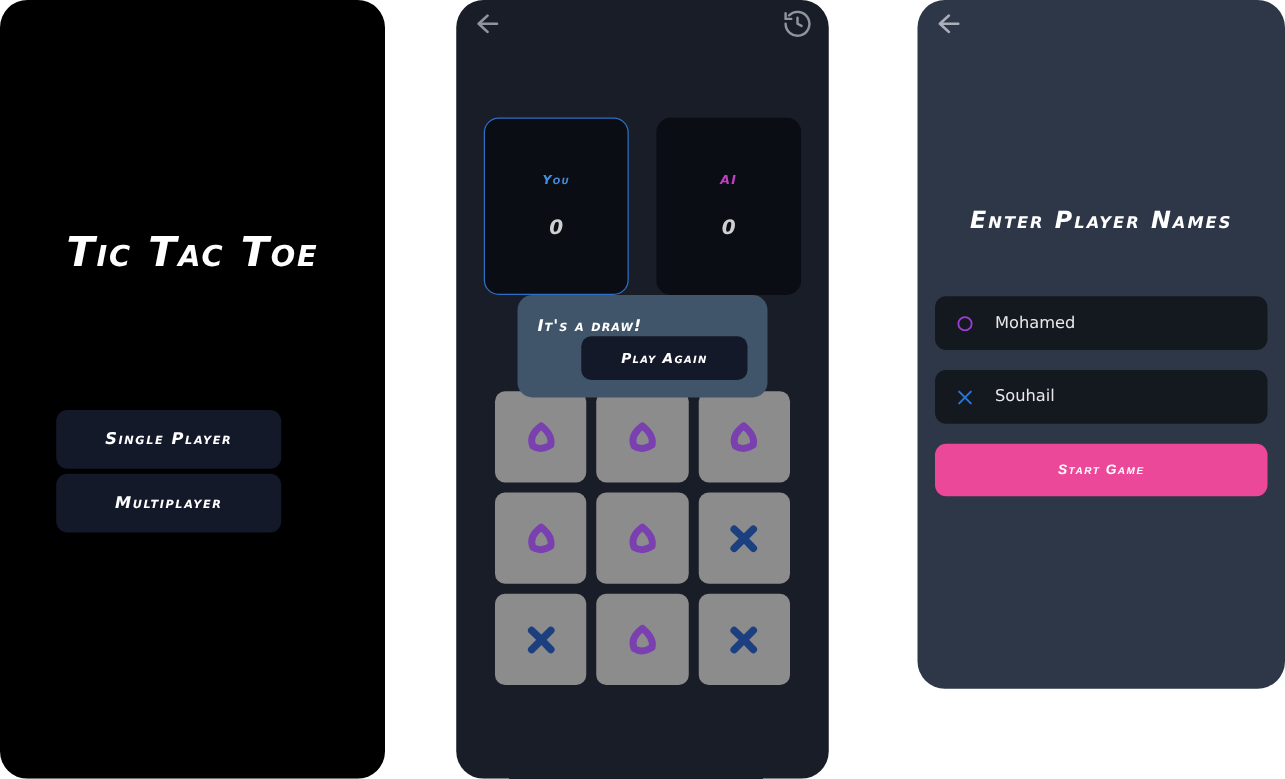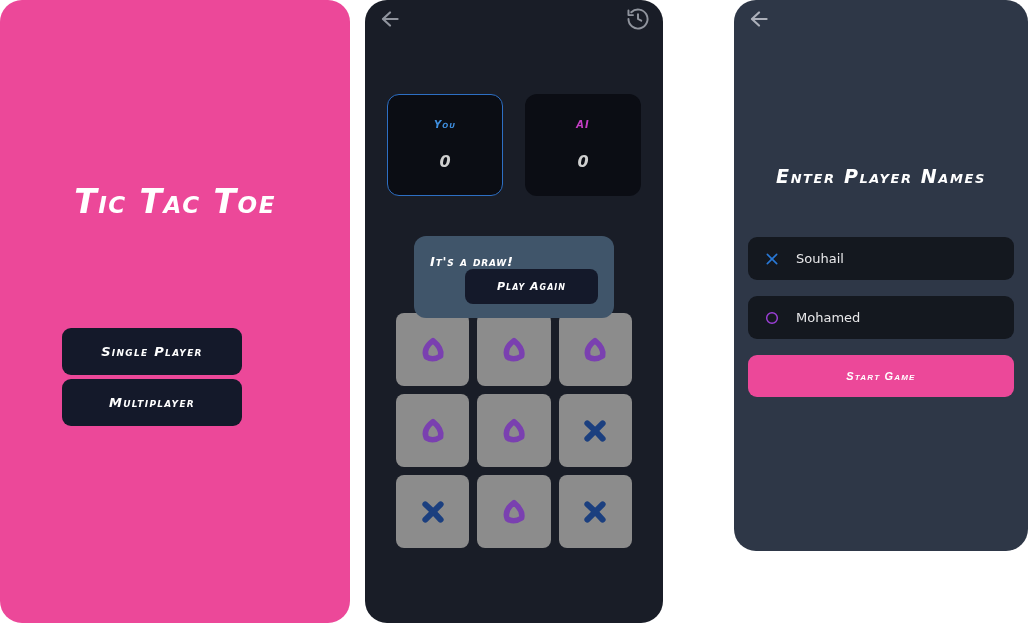--- a/index.html
+++ b/index.html
@@ -24,40 +24,40 @@
   .panel {
     position: absolute;
     border-radius: 22px;
     overflow: hidden;
   }
 
   
   #panel-home {
     left: 0px;
     top: 0px;
-    width: 350px;
+    width: 308px;
     height: 623px;
-    background: #ec4899;
+    background: #000000;
   }
   .home-title {
     position: absolute;
     left: 0; right: 0;
     top: 182px;
     text-align: center;
     color: #ffffff;
     font-size: 33px;
     font-weight: bold;
     font-style: italic;
     letter-spacing: 1.5px;
     font-variant: small-caps;
     font-family: "DejaVu Sans", sans-serif;
   }
   .home-buttons {
     position: absolute;
-    left: 62px;
+    left: 45px;
     top: 328px;
     width: 180px;
   }
   .btn-dark {
     display: block;
     width: 100%;
     box-sizing: border-box;
     background: #14192a;
     border: none;
     border-radius: 9px;
@@ -102,21 +102,21 @@
   .score-row {
     position: absolute;
     left: 22px;
     top: 94px;
     width: 254px;
     display: flex;
     justify-content: space-between;
   }
   .score-card {
     width: 116px;
-    height: 102px;
+    height: 142px;
     background: #0b0d14;
     border-radius: 12px;
     box-sizing: border-box;
     border: 1px solid transparent;
     display: flex;
     flex-direction: column;
     align-items: center;
     justify-content: center;
     cursor: pointer;
   }
@@ -393,33 +393,33 @@
           <polyline points="12,6 5.5,12 12,18"></polyline>
         </svg>
       </div>
     </div>
 
     <div class="names-title">Enter Player Names</div>
 
     <div class="names-form">
       <div class="name-field">
         <span class="name-mark">
+          <svg viewBox="0 0 24 24" fill="none" stroke="#9b3fd6" stroke-width="2.2">
+            <circle cx="12" cy="12" r="8"></circle>
+          </svg>
+        </span>
+        <span class="name-text">Mohamed</span>
+      </div>
+      <div class="name-field">
+        <span class="name-mark">
           <svg viewBox="0 0 24 24" fill="none" stroke="#2878d6" stroke-width="2.4" stroke-linecap="round">
             <line x1="5" y1="5" x2="19" y2="19"></line>
             <line x1="19" y1="5" x2="5" y2="19"></line>
           </svg>
         </span>
         <span class="name-text">Souhail</span>
       </div>
-      <div class="name-field">
-        <span class="name-mark">
-          <svg viewBox="0 0 24 24" fill="none" stroke="#9b3fd6" stroke-width="2.2">
-            <circle cx="12" cy="12" r="8"></circle>
-          </svg>
-        </span>
-        <span class="name-text">Mohamed</span>
-      </div>
       <button class="btn-start">Start Game</button>
     </div>
 
   </div>
 
 </div>
 
 </body></html>

